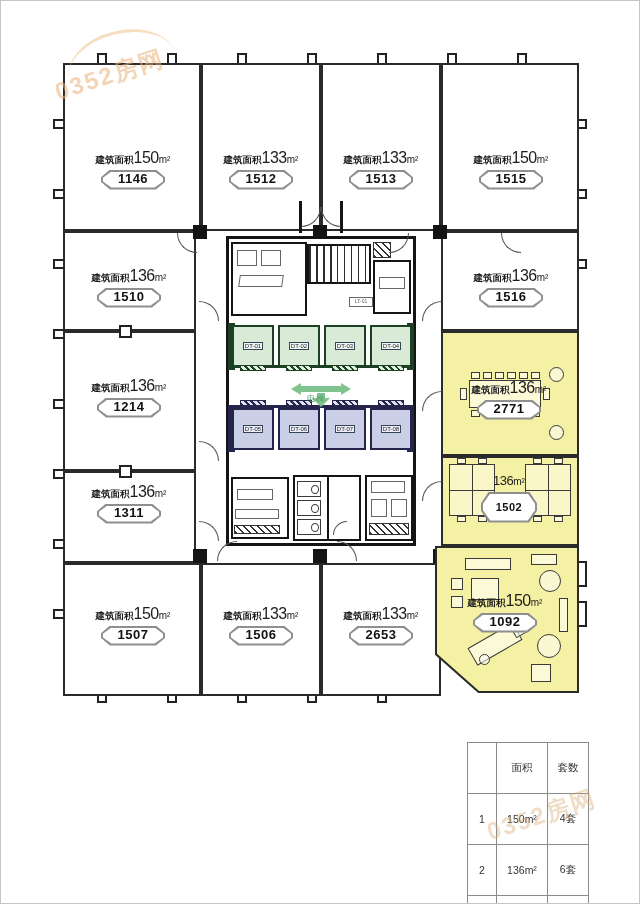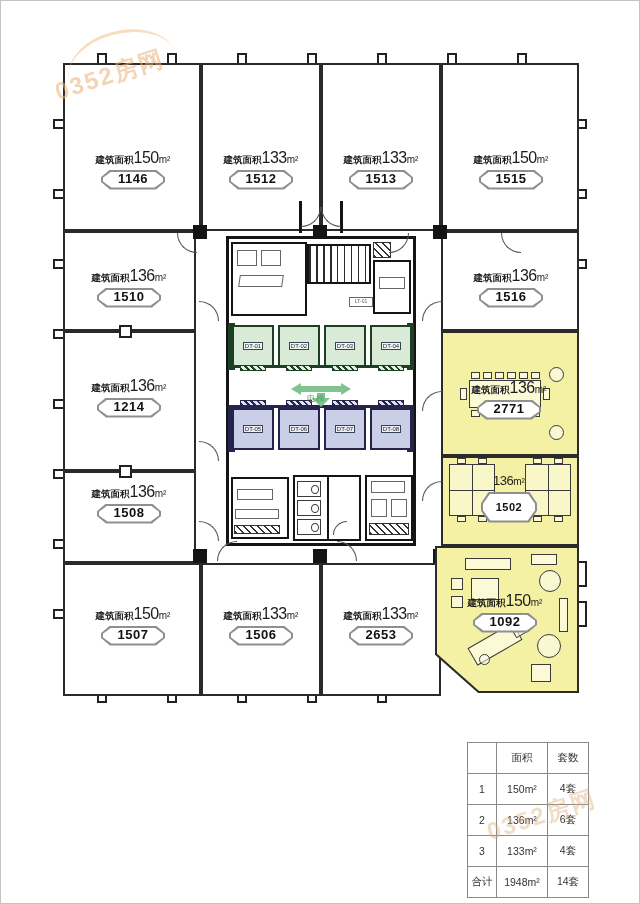--- a/index.html
+++ b/index.html
@@ -43,21 +43,21 @@
   .fr{position:absolute;box-sizing:border-box;border:1px solid #3a3a3a;background:rgba(255,255,255,.55);}
   .fc{position:absolute;box-sizing:border-box;border:1px solid #3a3a3a;border-radius:50%;background:rgba(255,255,255,.5);}
   .cluster{position:absolute;box-sizing:border-box;border:1px solid #3a3a3a;background-color:rgba(255,255,255,.4);background-image:linear-gradient(#3a3a3a,#3a3a3a),linear-gradient(#3a3a3a,#3a3a3a);background-size:1px 100%,100% 1px;background-position:center top,left center;background-repeat:no-repeat;}
   
   .ftitle{position:absolute;left:52px;top:772px;display:flex;align-items:baseline;color:#2b2b2b;z-index:10;}
   .fnum{font-size:48px;line-height:1;font-weight:400;}
   .funit{font-size:21px;margin-left:2px;}
   .fsub{font-size:15px;margin-left:8px;letter-spacing:1px;color:#3a3a3a;}
   
   .sumtab{position:absolute;left:466px;top:741px;border-collapse:collapse;font-size:10.5px;color:#333;z-index:10;background:#fff;}
-  .sumtab td{border:1px solid #8a8a8a;text-align:center;padding:6px 3px;height:18px;min-width:22px;}
+  .sumtab td{border:1px solid #8a8a8a;text-align:center;padding:16px 3px;height:18px;min-width:22px;}
   .sumtab td.c2{min-width:44px;}
   .sumtab td.c3{min-width:34px;}
   
   .wm{position:absolute;font-size:24px;font-weight:700;letter-spacing:2px;color:rgba(233,178,120,.55);transform:rotate(-18deg);z-index:40;white-space:nowrap;}
   .wm2{color:rgba(215,170,115,.4);}
   .swoosh{position:absolute;width:110px;height:34px;border-top:3px solid rgba(240,190,125,.5);border-radius:50% 50% 0 0/100% 100% 0 0;transform:rotate(-14deg);z-index:40;}
 </style>
 </head>
 <body>
 
@@ -303,21 +303,21 @@
     <div><span class="pfx">建筑面积</span><span class="val">136</span><span class="unitx">m²</span></div>
     <div class="badge">
         <div class="oct-o"></div>
         <div class="oct-i">1214</div>
       </div>
   </div>
   <div class="ulabel" style="left:68px;top:482px;width:120px">
     <div><span class="pfx">建筑面积</span><span class="val">136</span><span class="unitx">m²</span></div>
     <div class="badge">
         <div class="oct-o"></div>
-        <div class="oct-i">1508</div>
+        <div class="oct-i">1311</div>
       </div>
   </div>
   <div class="ulabel" style="left:72px;top:604px;width:120px">
     <div><span class="pfx">建筑面积</span><span class="val">150</span><span class="unitx">m²</span></div>
     <div class="badge">
         <div class="oct-o"></div>
         <div class="oct-i">1507</div>
       </div>
   </div>
   <div class="ulabel" style="left:200px;top:604px;width:120px">

